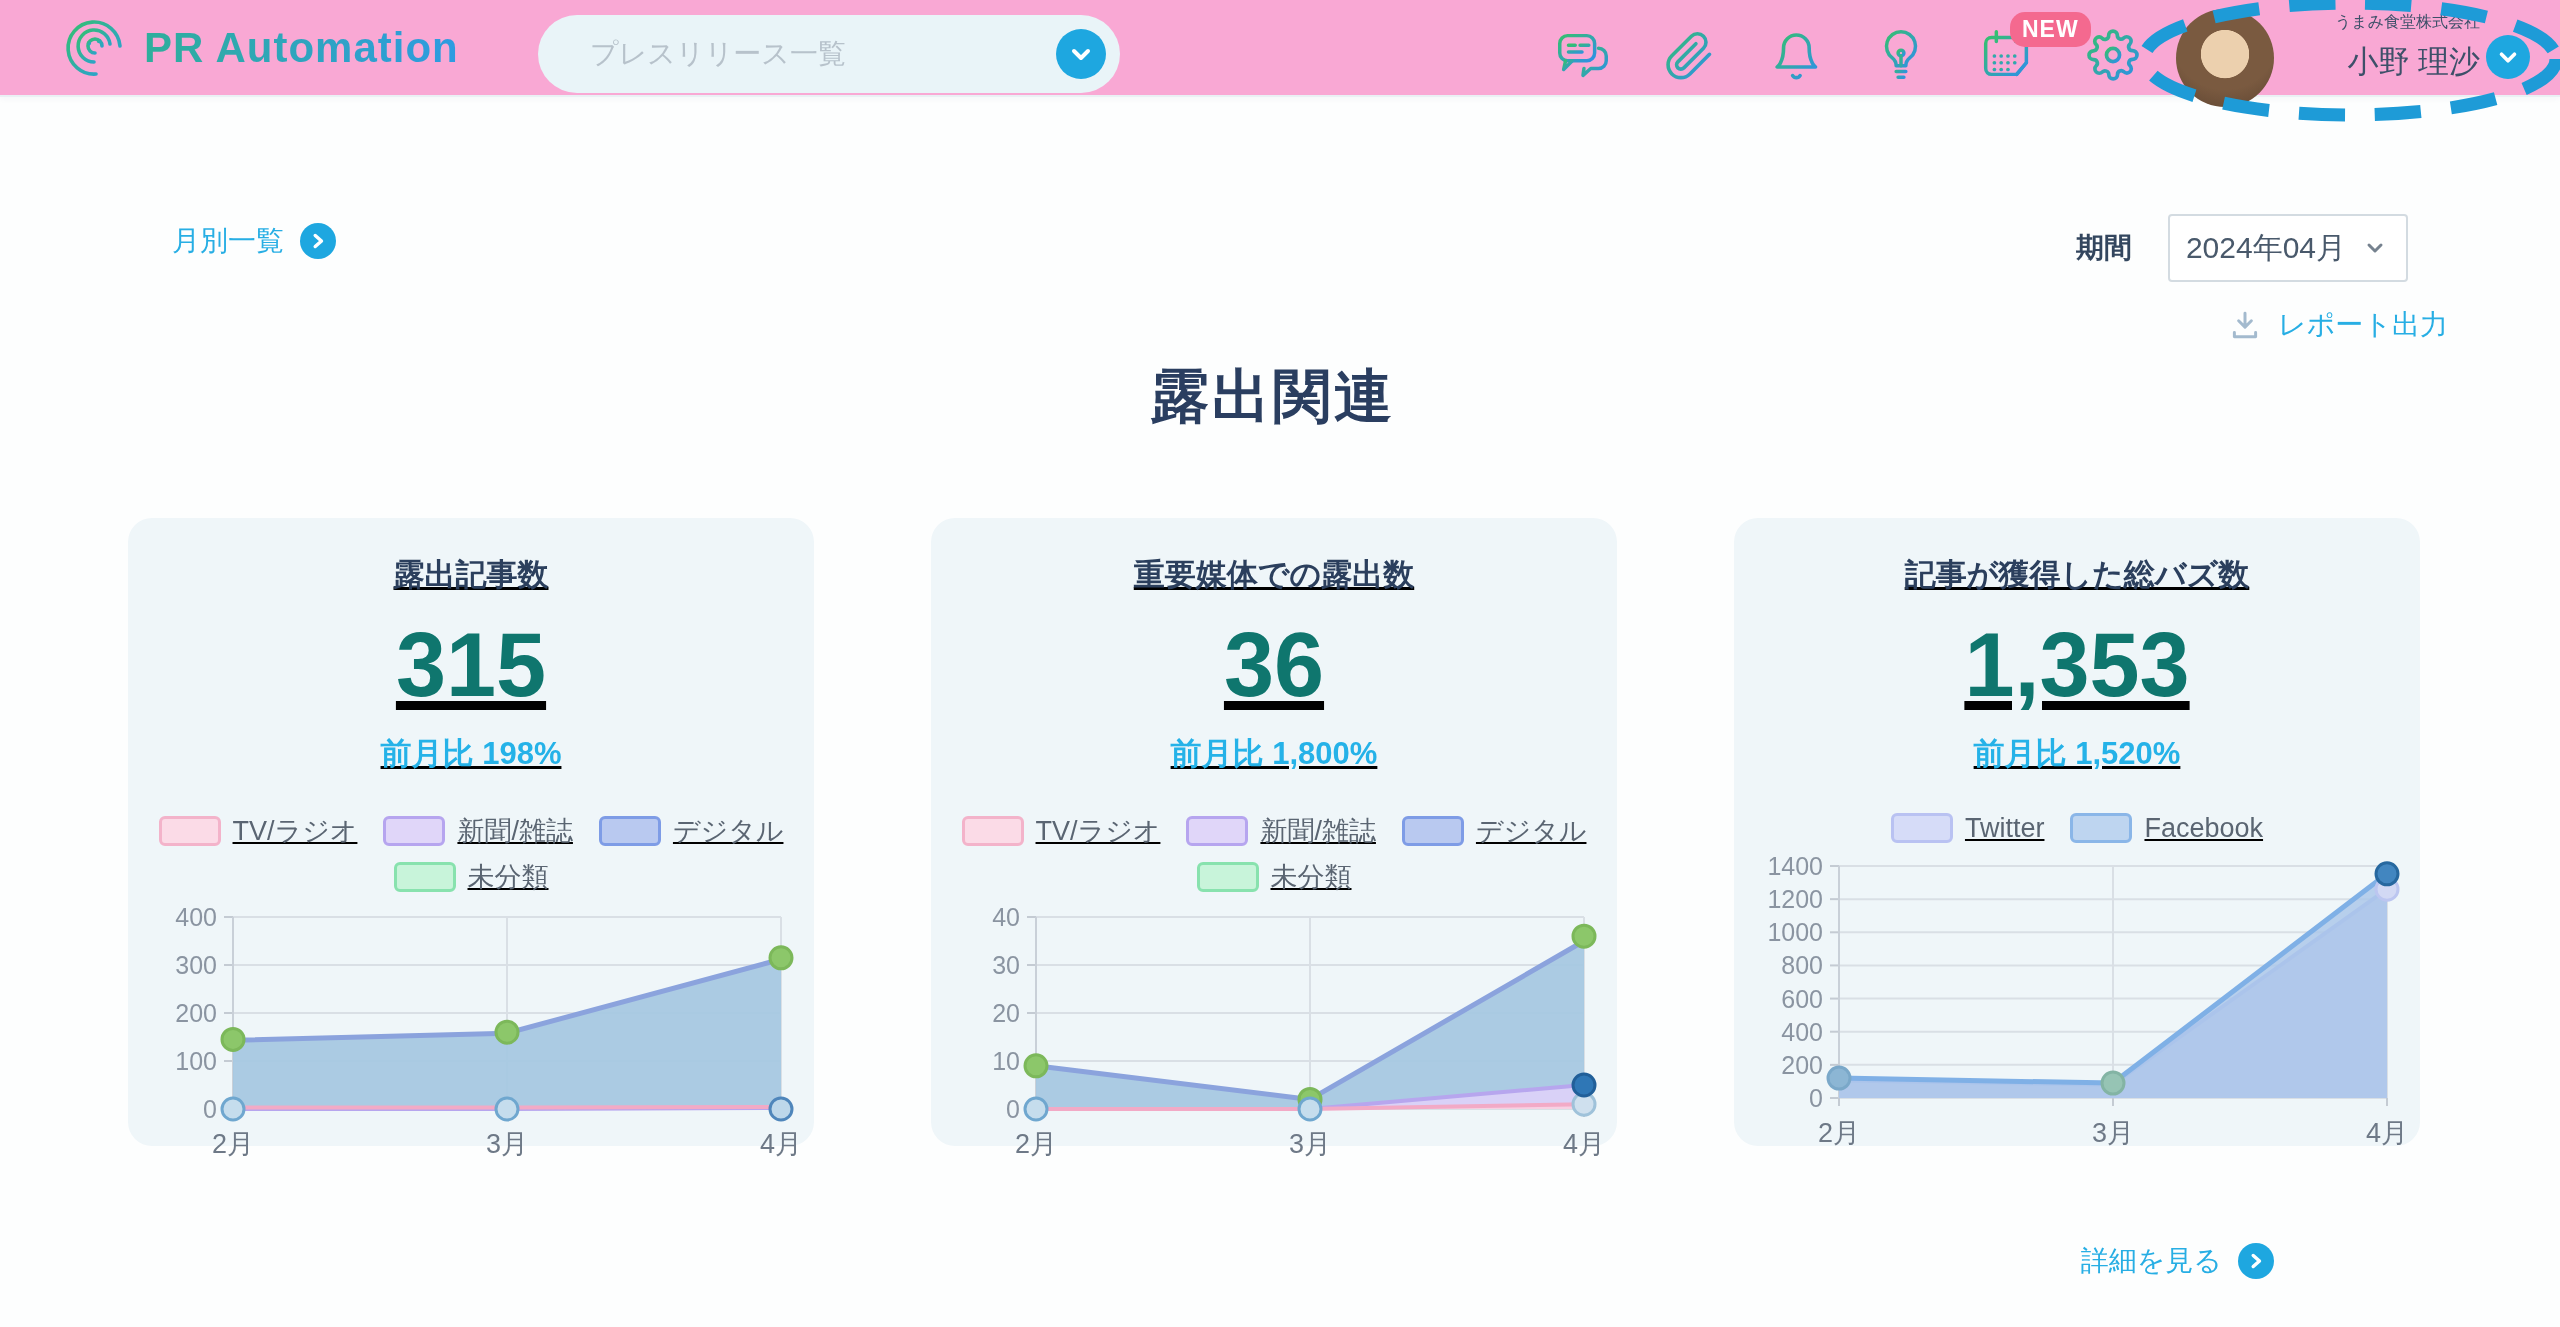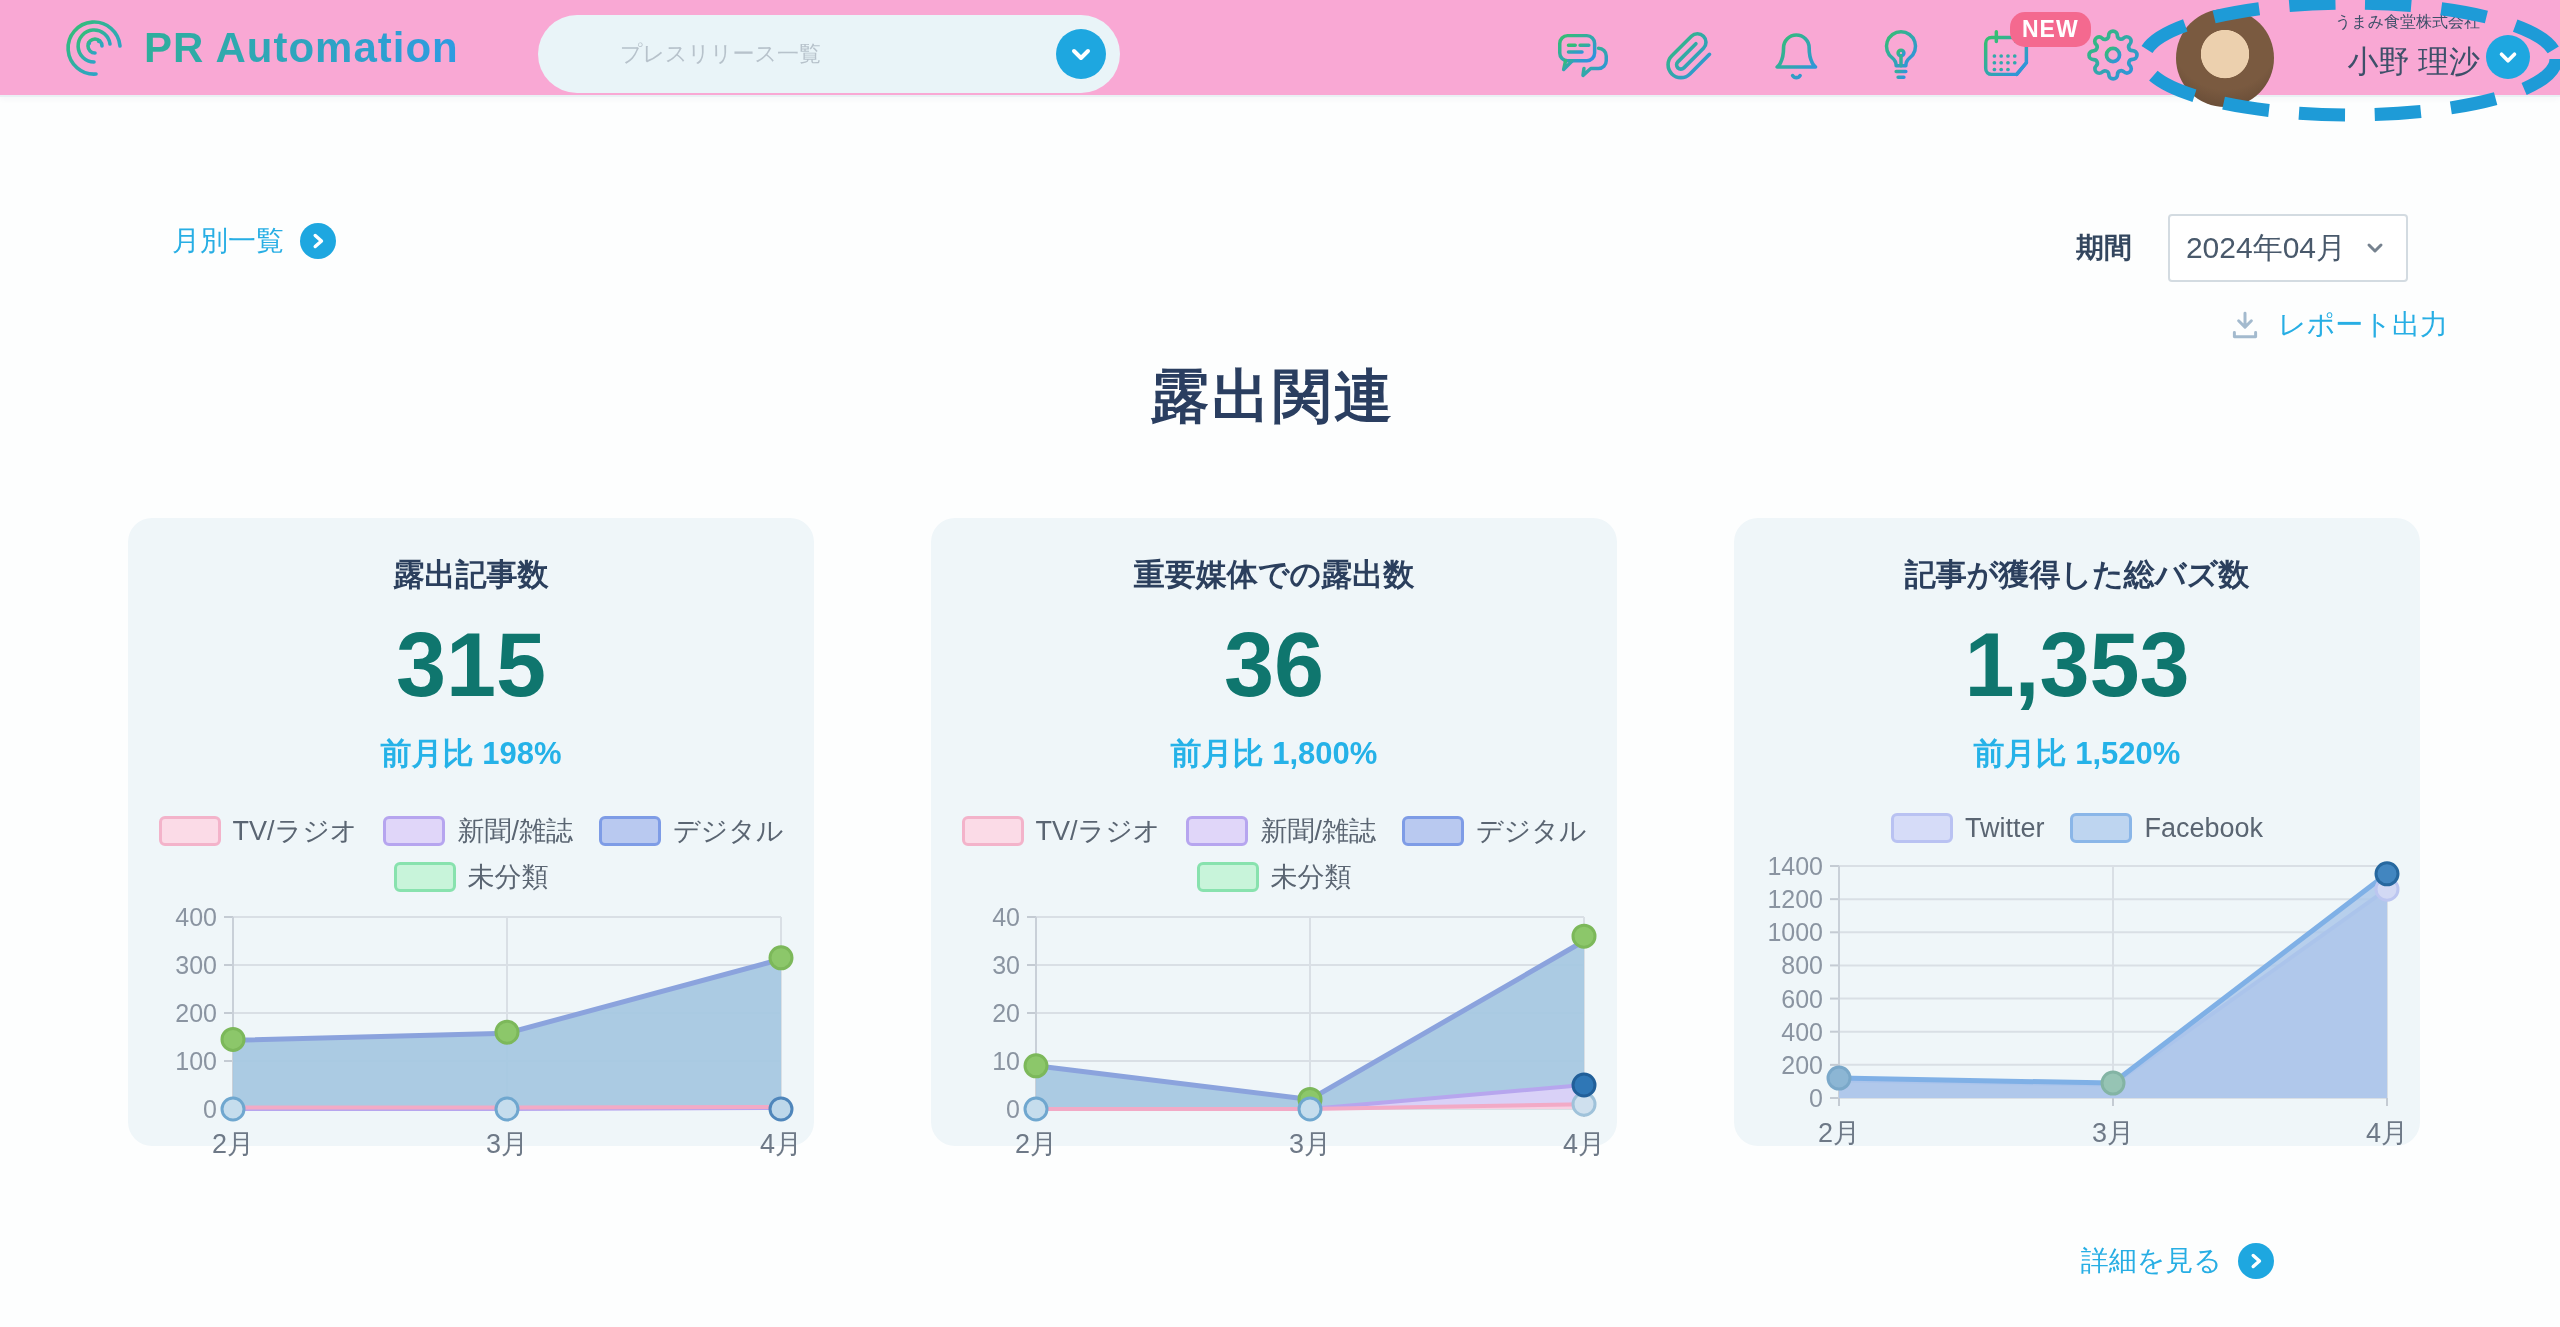--- a/index.html
+++ b/index.html
@@ -9,21 +9,21 @@
 
   
   .header { position:absolute; left:0; top:0; width:2560px; height:97px; background:#f9a8d4;
     border-bottom:2px solid #eaf0f4; box-shadow:0 2px 6px rgba(30,60,90,.04); z-index:5; }
   .logo { position:absolute; left:62px; top:16px; display:flex; align-items:center; gap:18px; }
   .logo-text { font-size:42px; font-weight:600; letter-spacing:1px;
     background:linear-gradient(90deg,#2fae9b,#2e9be2); -webkit-background-clip:text;
     background-clip:text; color:transparent; }
   .nav-pill { position:absolute; left:538px; top:15px; width:582px; height:78px;
     background:#e9f4f8; border-radius:40px; display:flex; align-items:center; cursor:pointer; }
-  .nav-pill-label { margin-left:82px; font-size:22px; color:#b7c2cb; flex:1; }
+  .nav-pill-label { margin-left:52px; font-size:28px; color:#b7c2cb; flex:1; }
   .circle-btn { border-radius:50%; background:#1ea7e0; display:flex; align-items:center; justify-content:center; cursor:pointer; }
   .pill-chevron { width:50px; height:50px; margin-right:14px; }
   .hicons { position:absolute; left:1552px; top:24px; display:flex; gap:44px; align-items:center; }
   .hicon-wrap { position:relative; width:62px; height:62px; cursor:pointer; }
   .badge-new { position:absolute; left:34px; top:-12px; background:#f4698f; color:#fff;
     font-size:23px; font-weight:700; padding:4px 12px; border-radius:15px; letter-spacing:1px; }
   .avatar { position:absolute; left:2176px; top:9px; width:98px; height:98px; border-radius:50%;
     background:
       radial-gradient(circle at 50% 46%, #ecd0ae 0 33%, rgba(0,0,0,0) 34%),
       radial-gradient(circle at 50% 28%, #7a5a40 0 62%, #5d4431 100%);
@@ -44,21 +44,21 @@
   .period-label { font-size:28px; font-weight:700; color:#33465e; }
   .period-select { width:240px; height:68px; background:#fff; border:2px solid #d3dbe1;
     border-radius:4px; display:flex; align-items:center; cursor:pointer; }
   .period-value { flex:1; text-align:center; font-size:30px; color:#49596b; }
   .report-link { position:absolute; left:2228px; top:306px; }
 
   
   .section-title { position:absolute; left:0; top:358px; width:2546px; text-align:center;
     font-size:58px; font-weight:800; color:#2a3e60; letter-spacing:3px; }
   .cards { position:absolute; left:128px; top:518px; display:flex; gap:117px; }
-  .card { width:686px; height:628px; background:#eff6f9; border-radius:24px; padding-top:36px; }
+  .card { width:686px; height:628px; background:#eff6f9; border-radius:24px; padding-top:36px;text-decoration:underline; }
   .card-title { text-align:center; font-size:31px; font-weight:700; color:#2b3f5d; }
   .card-value { text-align:center; margin-top:22px; font-size:90px; font-weight:700;
     color:#0f766e; line-height:1.05; }
   .card-comparison { text-align:center; margin-top:20px; font-size:31px; font-weight:700; color:#25b2e8; }
   .legend { width:660px; margin:38px auto 0; display:flex; flex-wrap:wrap; justify-content:center;
     align-items:center; column-gap:26px; row-gap:10px; }
   .legend-item { display:flex; align-items:center; gap:12px; cursor:pointer; }
   .legend-swatch { width:62px; height:30px; border:3px solid; border-radius:6px; }
   .legend-label { font-size:27px; color:#5a6572; }
   .chart { display:block; margin:8px auto 0; }

